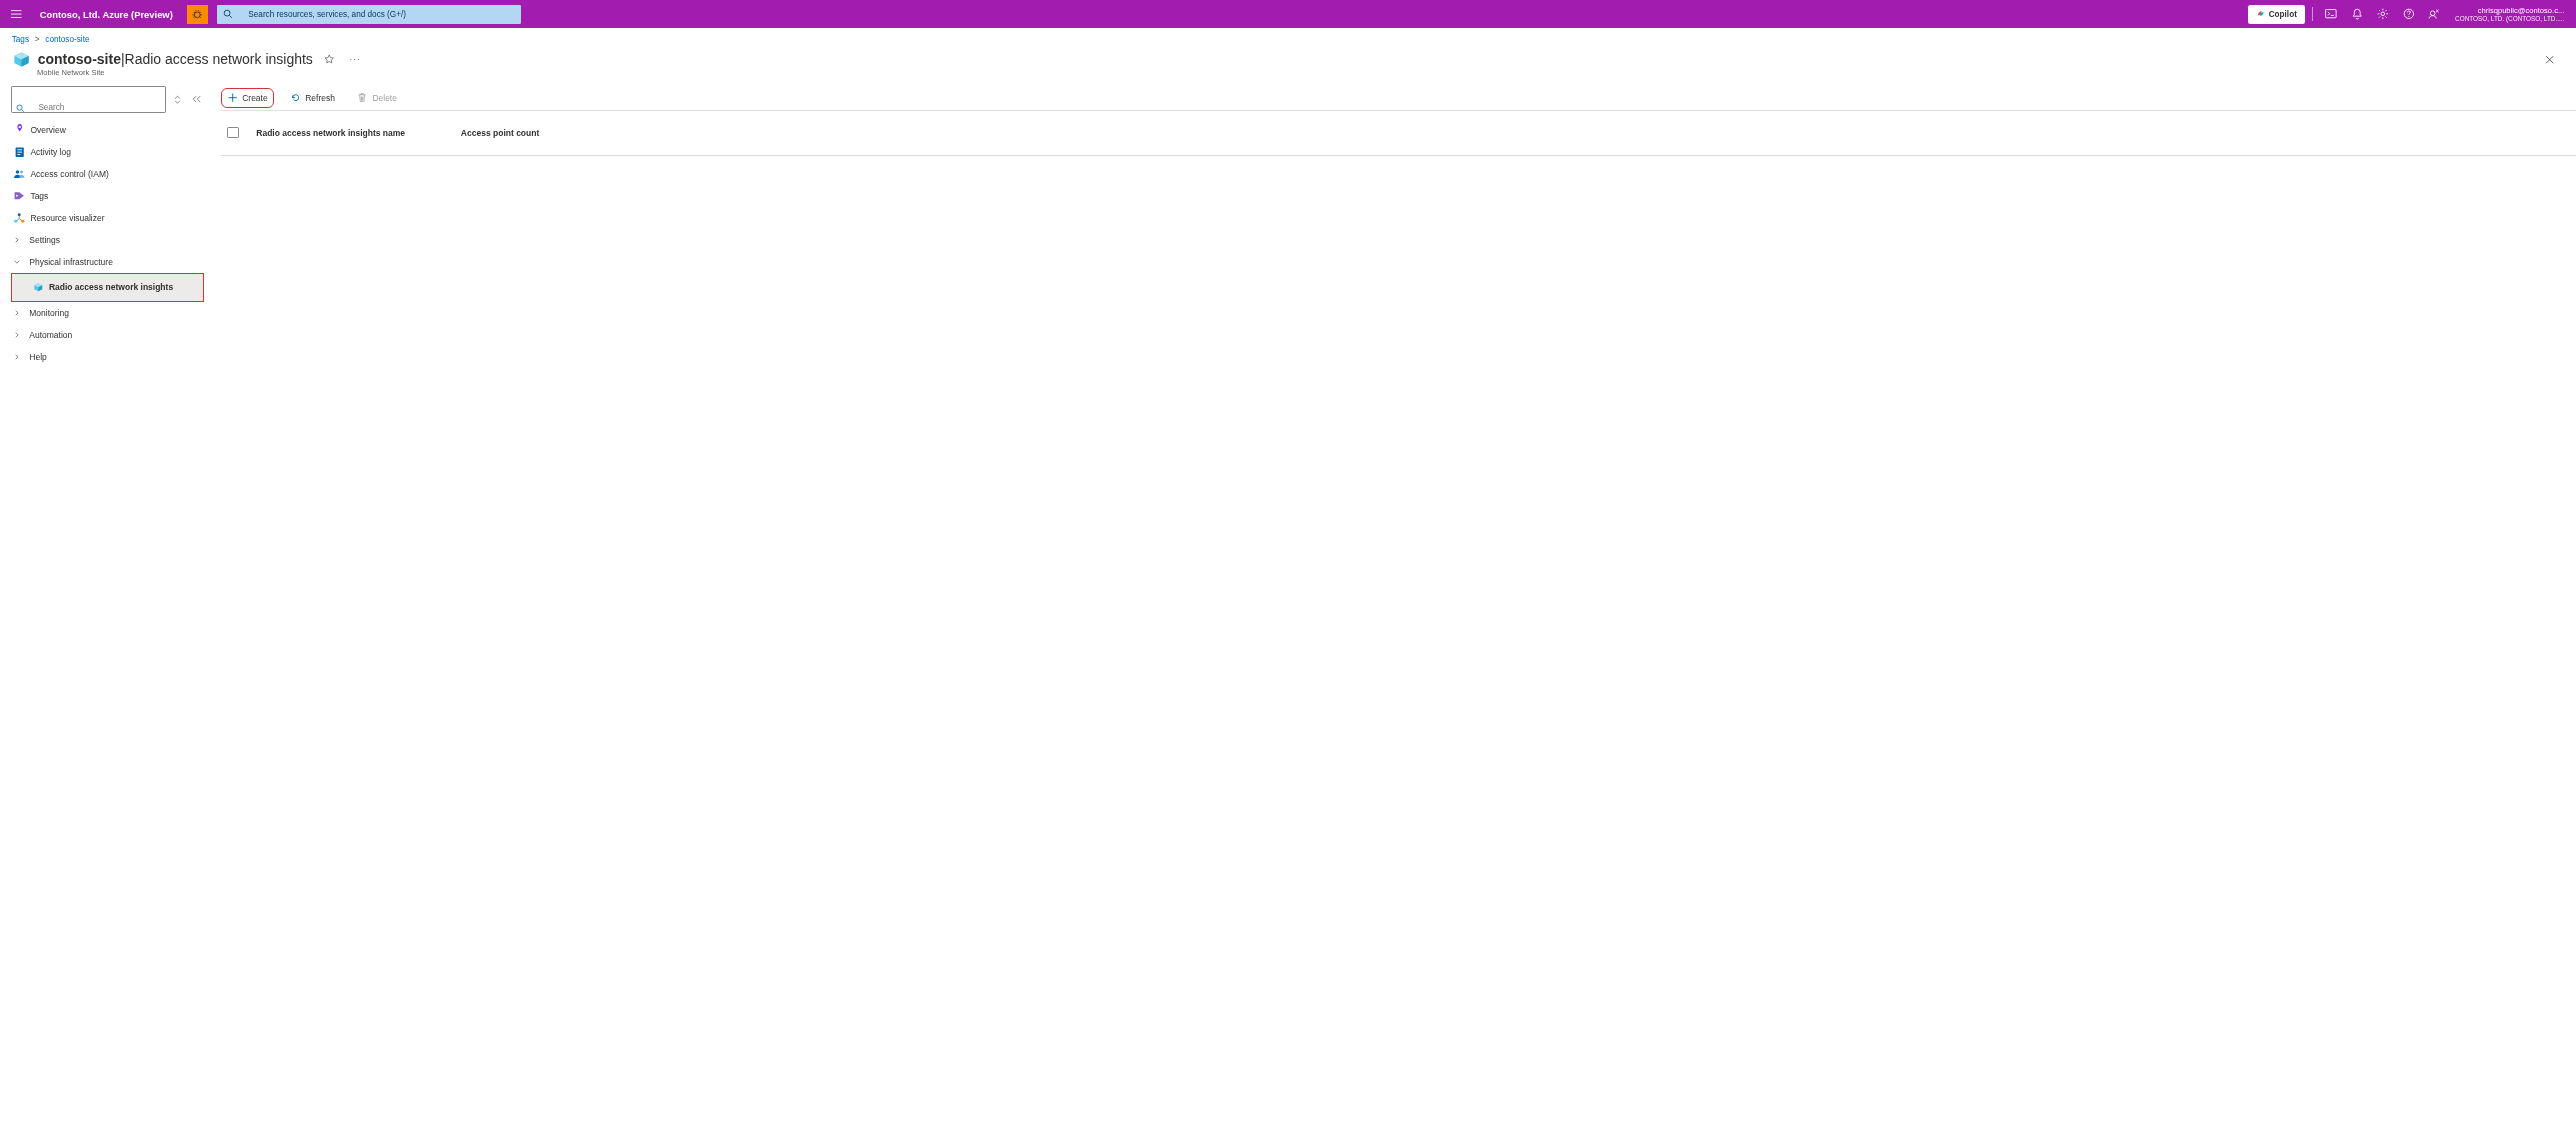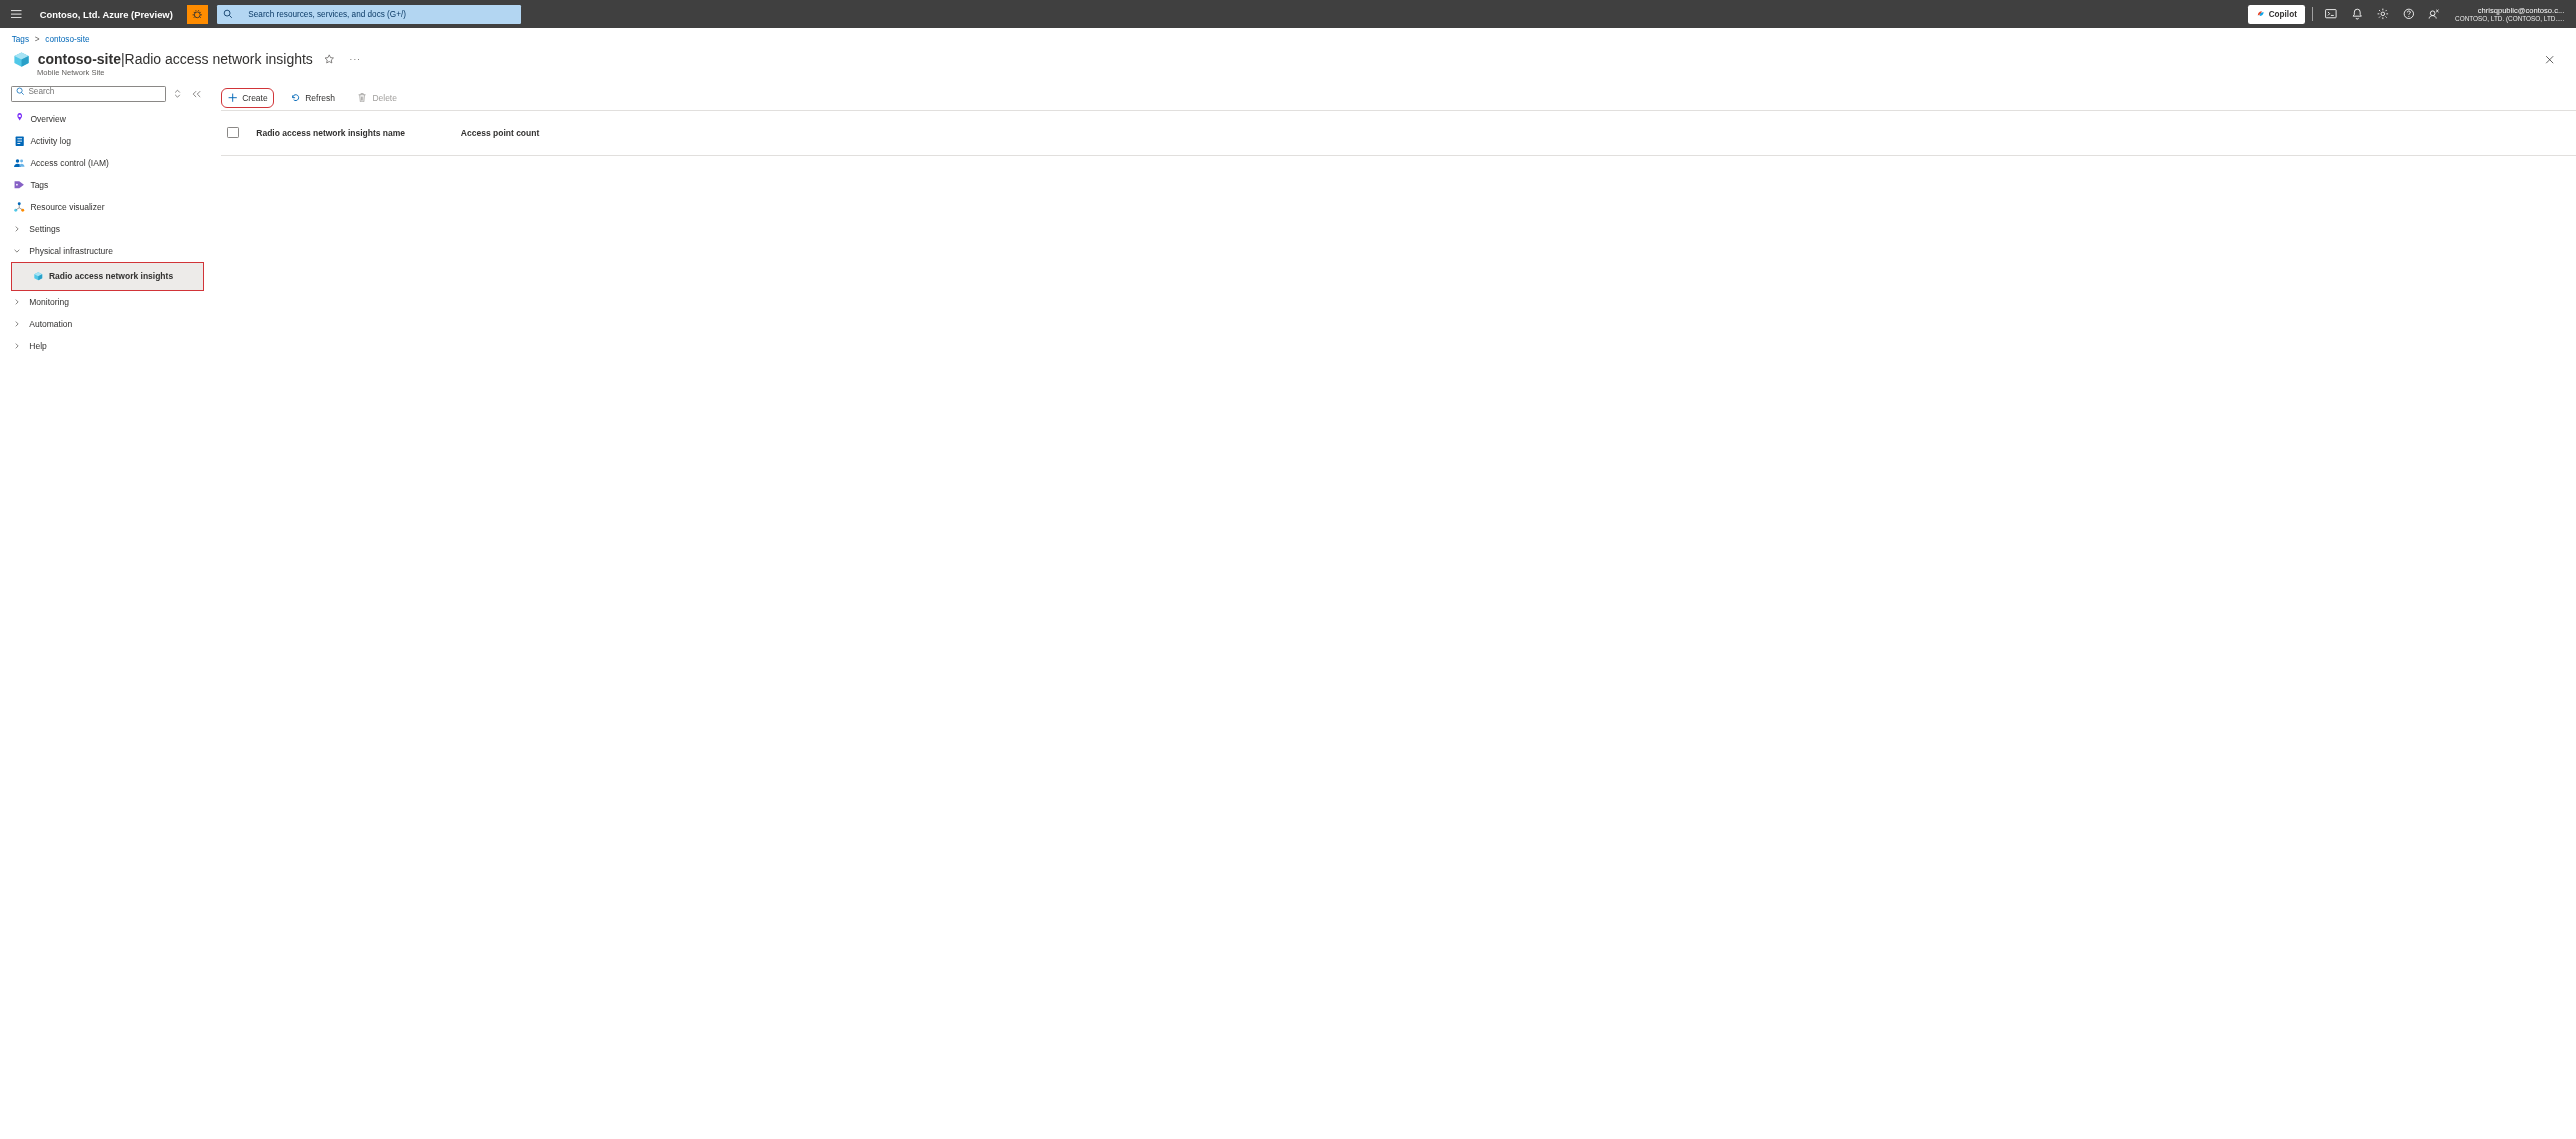--- a/index.html
+++ b/index.html
@@ -1,19 +1,19 @@
 <!DOCTYPE html>
 <html><head>
 <meta charset="utf-8">
 <style>
   * { box-sizing: border-box; margin: 0; padding: 0; }
   html, body { height: 100%; font-family: "Segoe UI", Arial, sans-serif; font-size: 8.2px; color: #323130; background:#fff; }
   
   .header {
-    background: #404040;
+    background: #a21caf;
     color: #fff;
     display: flex;
     align-items: center;
     height: 28px;
     padding: 0 4.7px;
     gap: 2.3px;
   }
   .hamburger {
     width: 23.4px; height: 23.4px; display:flex; align-items:center; justify-content:center; cursor:pointer;
   }
@@ -69,21 +69,21 @@
   .body {
     display:flex; align-items:flex-start; padding: 2.3px 0 0 10.5px;
   }
   .sidebar {
     width: 193px; flex-shrink:0;
   }
   .sb-search-row {
     display:flex; align-items:center; gap:4.7px; padding-bottom:5.9px;
   }
   .sb-search {
-    flex:1; height:16px; border:0.6px solid #8a8886; border-radius:1.2px; display:flex; align-items:flex-start; padding:0 4.7px; gap:4px;
+    flex:1; height:27px; border:0.6px solid #8a8886; border-radius:1.2px; display:flex; align-items:flex-end; padding:0 4.7px; gap:14px;
   }
   .sb-search input { flex:1; border:none; outline:none; font-size:8.2px; }
   .sb-sort, .sb-collapse {
     width:14px; height:14px; display:flex; align-items:center; justify-content:center; cursor:pointer; color:#605e5c;
   }
   .nav-item {
     display:flex; align-items:center; gap:5.9px; height:22px; padding:0 3.5px; cursor:pointer; font-size:8.5px;
   }
   .nav-icon { width:10.5px; height:10.5px; display:flex; align-items:center; justify-content:center; flex-shrink:0; }
   .nav-chevron { width:9.4px; color:#605e5c; }

